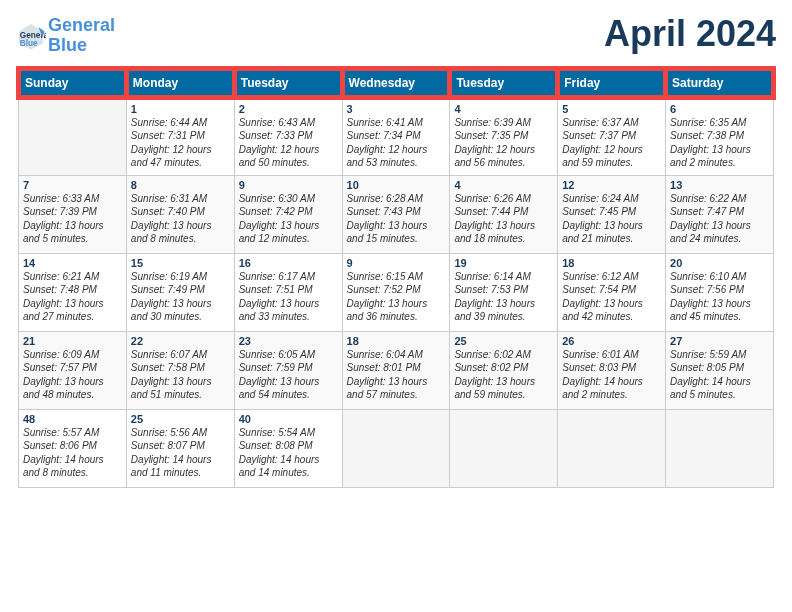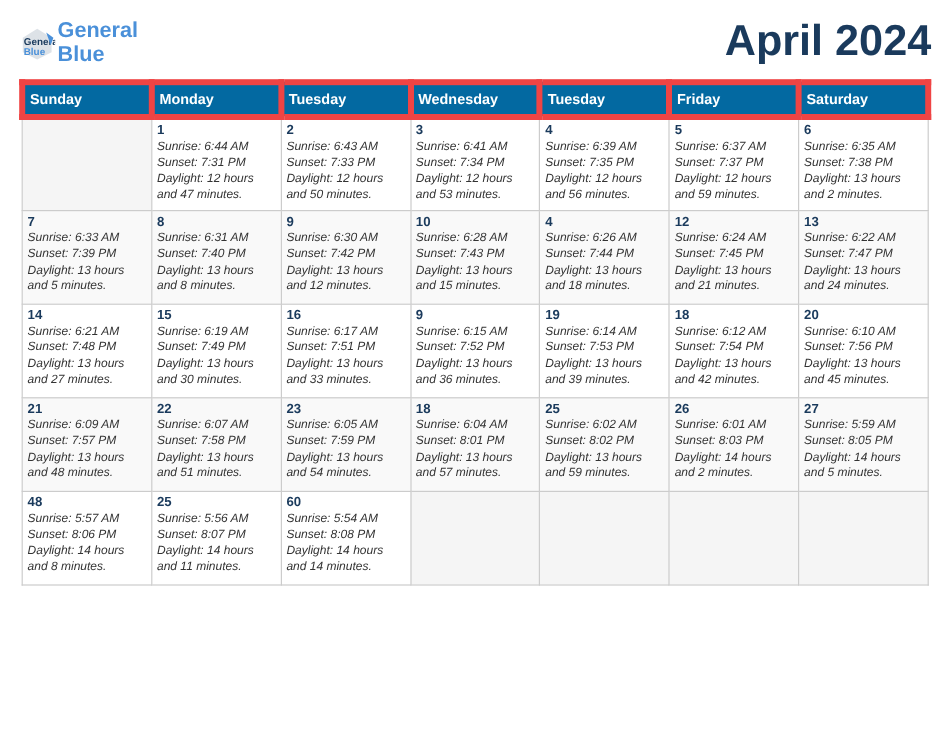--- a/index.html
+++ b/index.html
@@ -368,21 +368,21 @@
       </td>
           <td>
         <span class="day-num">25</span>
         <div class="day-info">
           Sunrise: 5:56 AM<br>
           Sunset: 8:07 PM<br>
           Daylight: 14 hours and 11 minutes.
         </div>
       </td>
           <td>
-        <span class="day-num">60</span>
+        <span class="day-num">40</span>
         <div class="day-info">
           Sunrise: 5:54 AM<br>
           Sunset: 8:08 PM<br>
           Daylight: 14 hours and 14 minutes.
         </div>
       </td>
           <td class="empty"></td>
           <td class="empty"></td>
           <td class="empty"></td>
           <td class="empty"></td>

